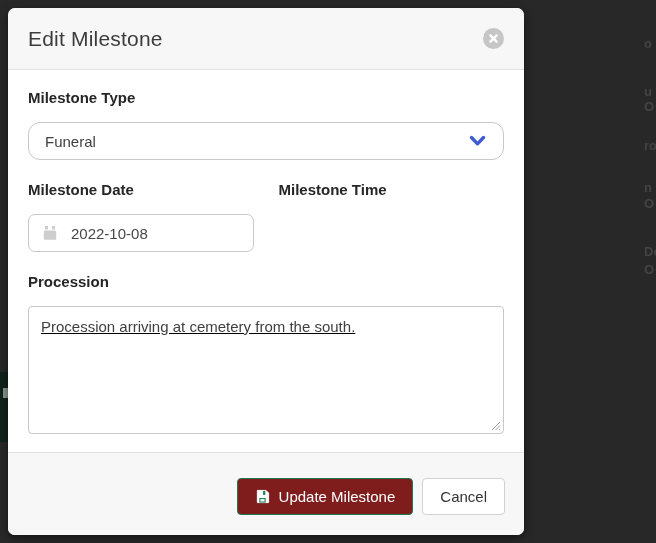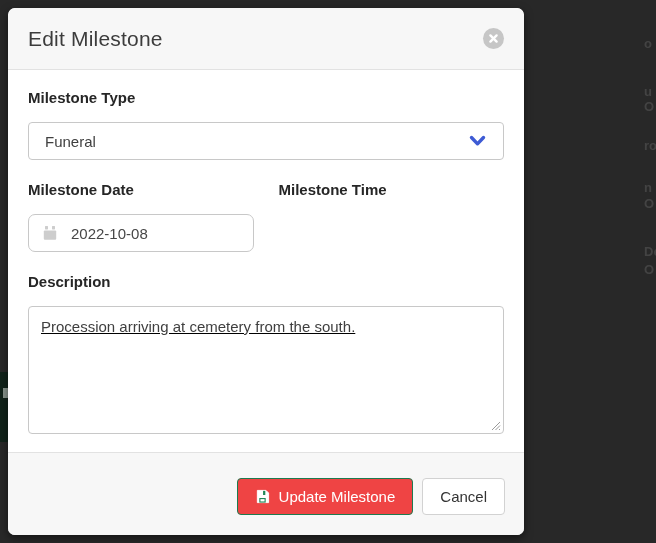--- a/index.html
+++ b/index.html
@@ -90,21 +90,21 @@
     font-size: 15px;
     font-weight: bold;
     color: #262626;
     margin-bottom: 14px;
     line-height: 20px;
   }
 
   .select-box {
     height: 38px;
     border: 1px solid #c8c8c8;
-    border-radius: 4px;
+    border-radius: 12px;
     display: flex;
     align-items: center;
     padding: 0 16px;
     margin-bottom: 20px;
     cursor: pointer;
     background: #fff;
   }
   .select-box .value {
     font-size: 15px;
     color: #3f3f3f;
@@ -185,21 +185,21 @@
   .btn {
     height: 37px;
     border-radius: 4px;
     font-family: "Liberation Sans", sans-serif;
     font-size: 15px;
     display: inline-flex;
     align-items: center;
     cursor: pointer;
   }
   .btn-update {
-    background: #ef4444;
+    background: #7f1d1d;
     border: 1px solid #1d7a4f;
     color: #ffffff;
     padding: 0 17px;
     gap: 9px;
   }
   .btn-cancel {
     background: #ffffff;
     border: 1px solid #d2d2d2;
     color: #333333;
     padding: 0 17px;
@@ -260,21 +260,21 @@
               </svg>
             </span>
             <input value="2022-10-08" style="">
           </div>
         </div>
         <div class="col">
           <label class="form-label">Milestone Time</label>
         </div>
       </div>
 
-      <label class="form-label">Description</label>
+      <label class="form-label">Procession</label>
       <div class="textarea-wrap">
         <textarea class="desc" style="">Procession arriving at cemetery from the south.</textarea>
         <span class="resize-grip">
           <svg width="12" height="12" viewBox="0 0 12 12">
             <line x1="11" y1="3" x2="3" y2="11" stroke="#9a9a9a" stroke-width="1"></line>
             <line x1="11" y1="6.5" x2="6.5" y2="11" stroke="#9a9a9a" stroke-width="1"></line>
             <line x1="11" y1="10" x2="10" y2="11" stroke="#9a9a9a" stroke-width="1"></line>
           </svg>
         </span>
       </div>

